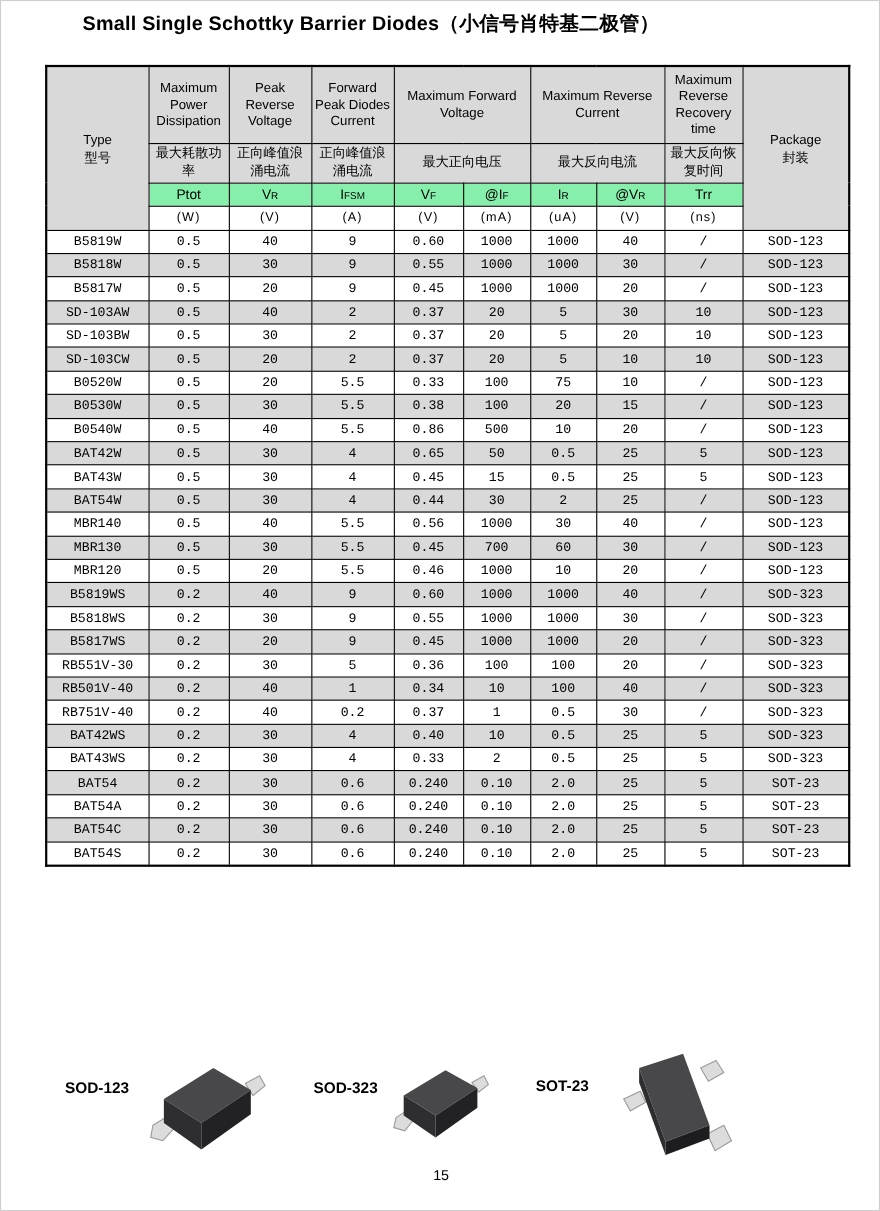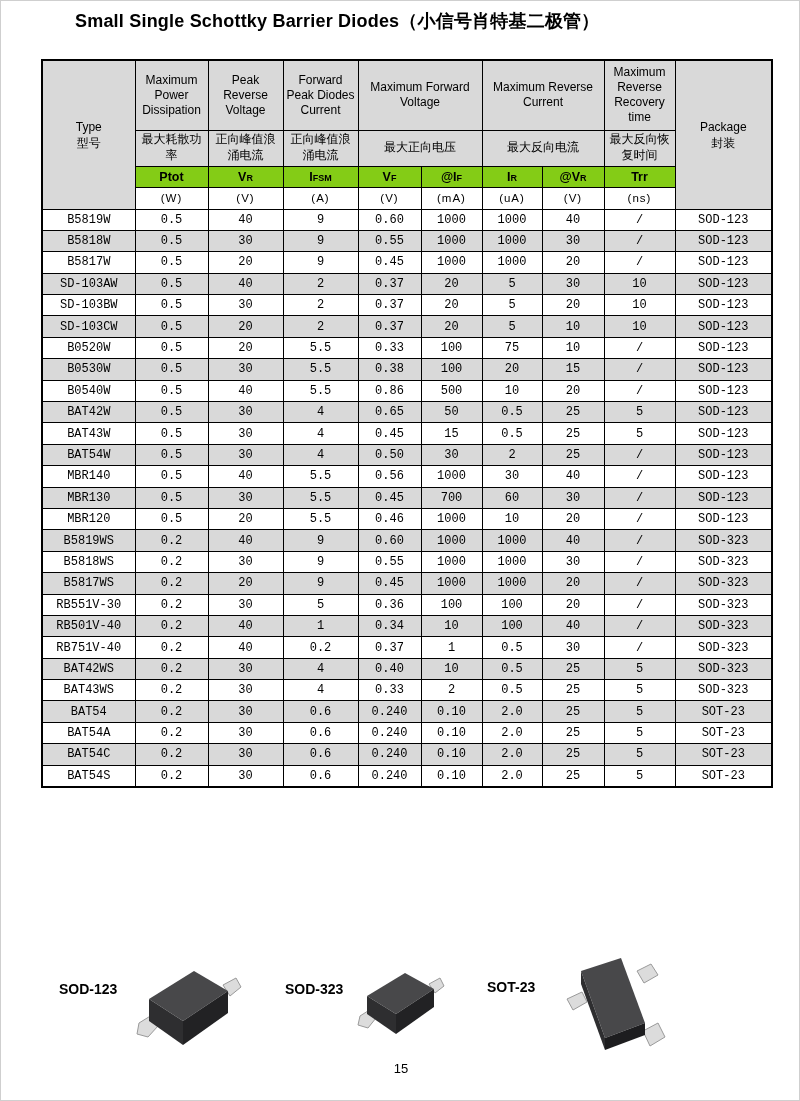--- a/index.html
+++ b/index.html
@@ -29,21 +29,21 @@
     border: 1px solid #000;
     text-align: center; vertical-align: middle;
     padding: 0 2px;
     font-weight: normal;
     overflow: hidden;
   }
   .hdr-gray { background: #d9d9d9; }
   tr.stripe td { background: #d9d9d9; }
   tr.row-en th { height: 70px; line-height: 1.25; font-size: 12px; }
   tr.row-zh th { height: 36px; line-height: 1.3; font-size: 12px; }
-  tr.row-sym th { height: 21px; font-size: 12.5px; background:#84cc16;font-weight:bold; }
+  tr.row-sym th { height: 21px; font-size: 12.5px; background:#86efac; }
   tr.row-unit th { height: 22px; font-size: 11.5px; background:#fff; letter-spacing: 1px; }
   tbody tr { height: 21.4px; font-family: Liberation Mono, monospace; }
   tbody td { font-size: 12px; }
   .two-line div { line-height: 1.35; }
   .sym-sub { font-size: 9px; }
   .figures-label {
     position: absolute; font-size: 14px; font-weight: bold; white-space: nowrap;
   }
   .pkg-svg { position: absolute; }
   .page-number {
@@ -246,21 +246,21 @@
         <td>0.5</td>
         <td>25</td>
         <td>5</td>
         <td>SOD-123</td>
       </tr>
       <tr class="stripe">
         <td>BAT54W</td>
         <td>0.5</td>
         <td>30</td>
         <td>4</td>
-        <td>0.50</td>
+        <td>0.44</td>
         <td>30</td>
         <td>2</td>
         <td>25</td>
         <td>/</td>
         <td>SOD-123</td>
       </tr>
       <tr>
         <td>MBR140</td>
         <td>0.5</td>
         <td>40</td>

